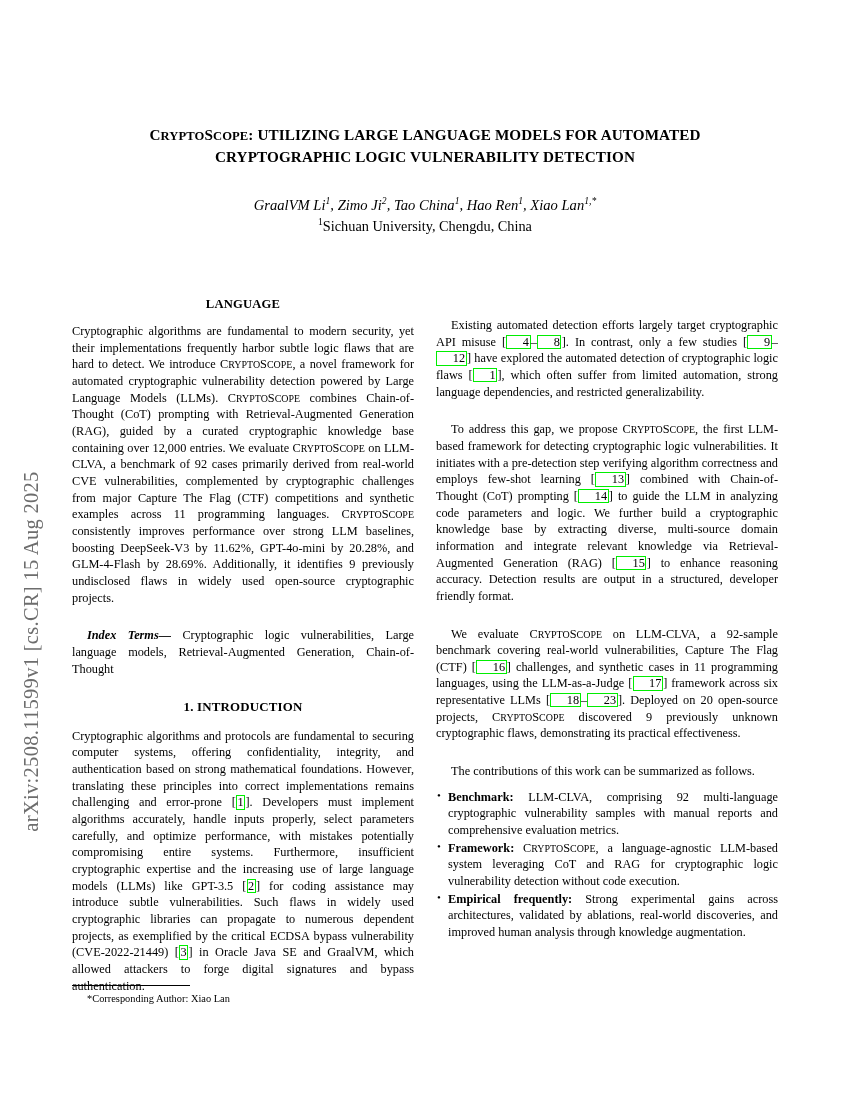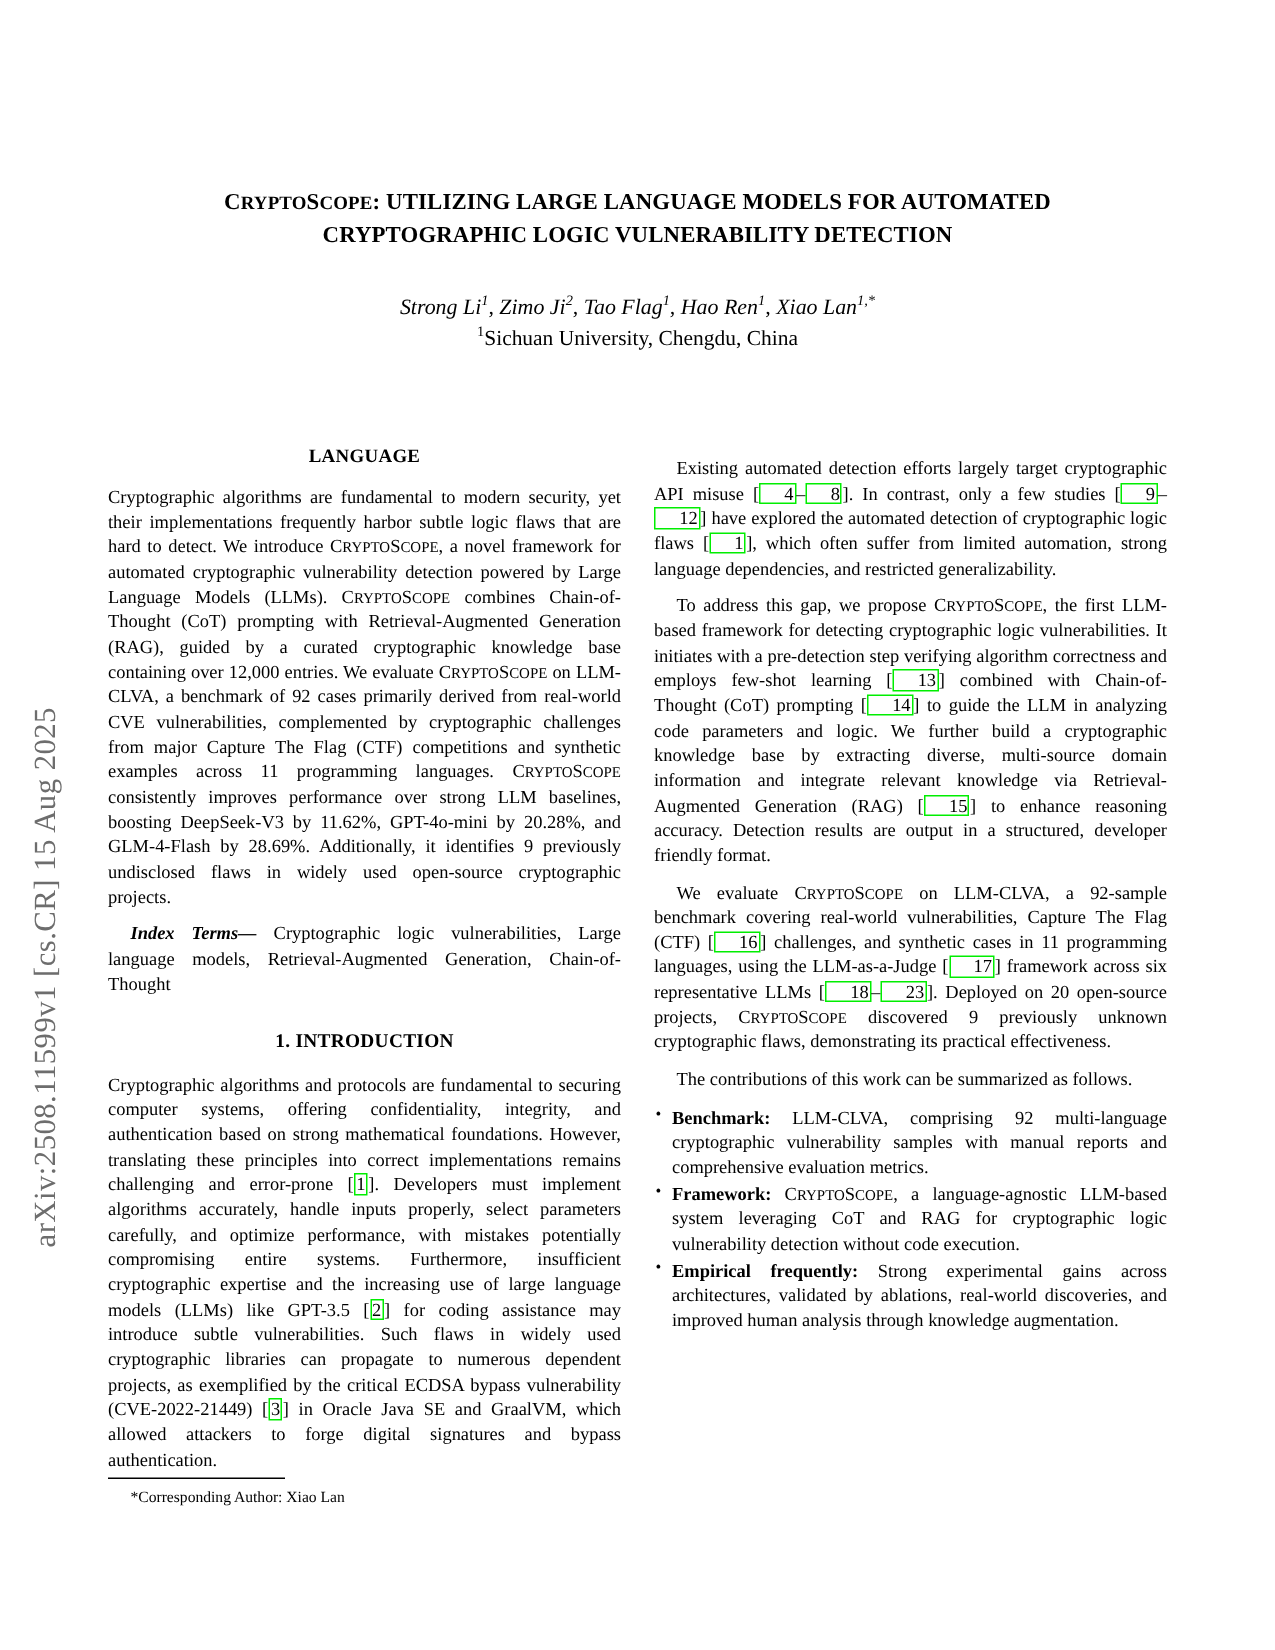--- a/index.html
+++ b/index.html
@@ -121,21 +121,21 @@
   h2.intro-head {
     margin: 22px 0 11px 0;
     font-size: 12.9px;
   }
 
   p {
     margin: 0 0 0 0;
     text-indent: 0;
   }
   p.indent { text-indent: 15px; }
-  p.gap { margin-top: 8px; }
+  p.gap { margin-top: 21px; }
 
   
   .sc .cap { font-size: 1em; }
   .sc .small { font-size: 0.81em; }
 
   
   .cite {
     color: #000000;
     border: 1px solid #00ee00;
     padding: 0 0.5px;
@@ -195,21 +195,21 @@
 </div>
 
 <div id="page">
 
   <div id="title-block">
     <div id="paper-title">
       <span class="sc"><span class="cap">C</span><span class="small">RYPTO</span><span class="cap">S</span><span class="small">COPE</span></span><span>: UTILIZING LARGE LANGUAGE MODELS FOR AUTOMATED</span><br>
       <span>CRYPTOGRAPHIC LOGIC VULNERABILITY DETECTION</span>
     </div>
 
-    <div id="authors"><span>Strong Li</span><sup>1</sup><span>, </span><span>Zimo Ji</span><sup>2</sup><span>, </span><span>Tao Flag</span><sup>1</sup><span>, </span><span>Hao Ren</span><sup>1</sup><span>, </span><span>Xiao Lan</span><sup>1,*</sup></div>
+    <div id="authors"><span>GraalVM Li</span><sup>1</sup><span>, </span><span>Zimo Ji</span><sup>2</sup><span>, </span><span>Tao China</span><sup>1</sup><span>, </span><span>Hao Ren</span><sup>1</sup><span>, </span><span>Xiao Lan</span><sup>1,*</sup></div>
 
     <div id="affils">
       <div><sup>1</sup><span>Sichuan University, Chengdu, China</span></div>
     </div>
   </div>
 
   <div id="cols">
 
     <div class="col left">
 

